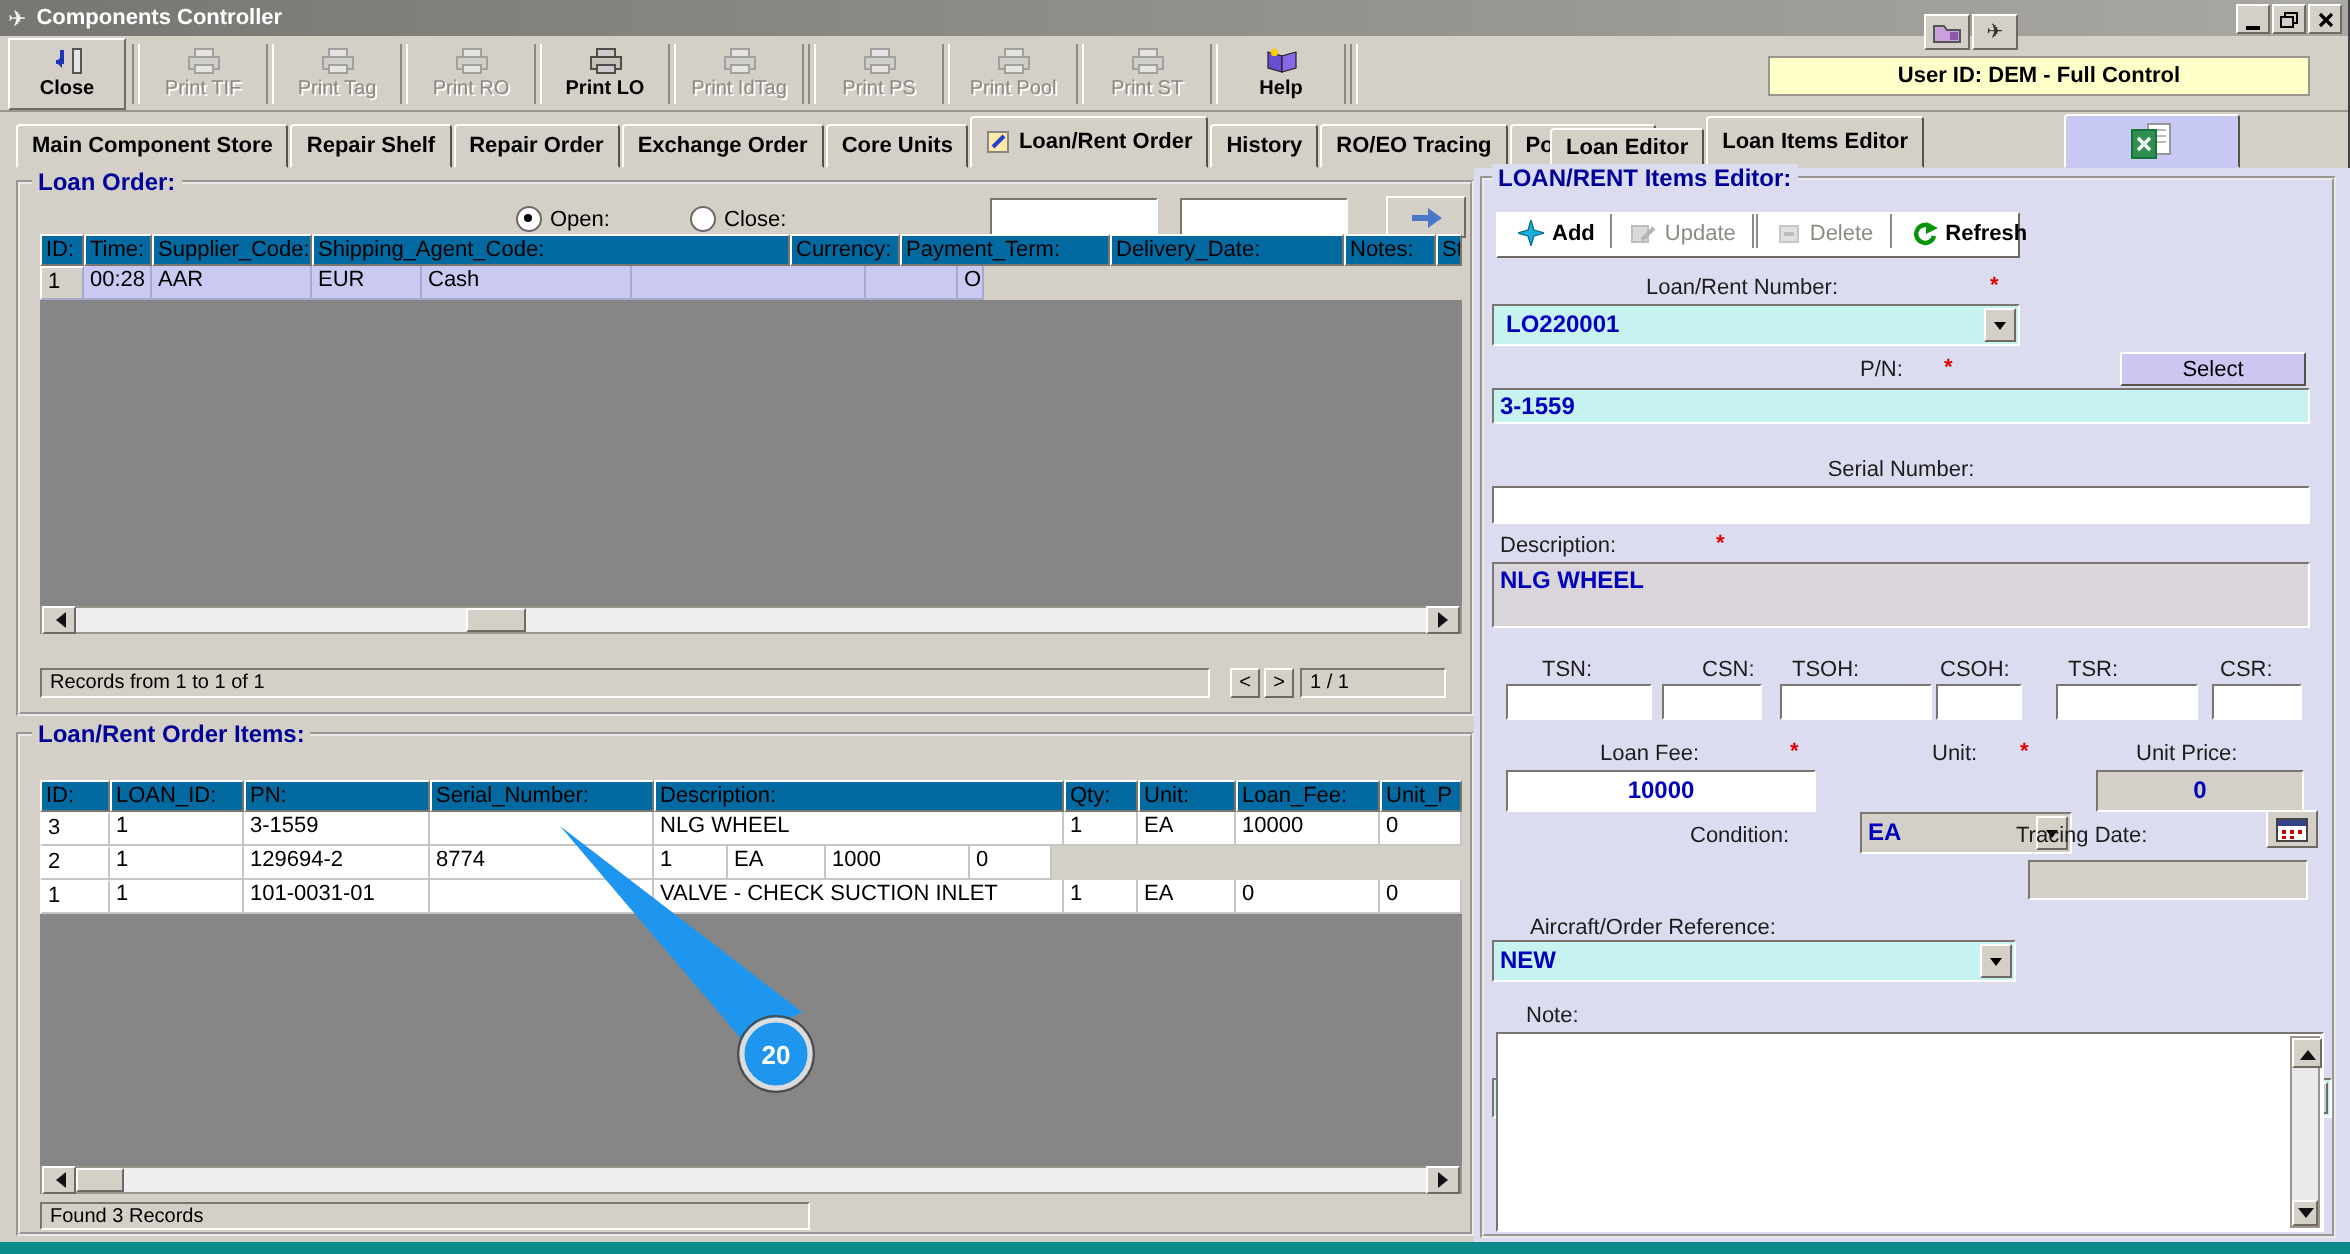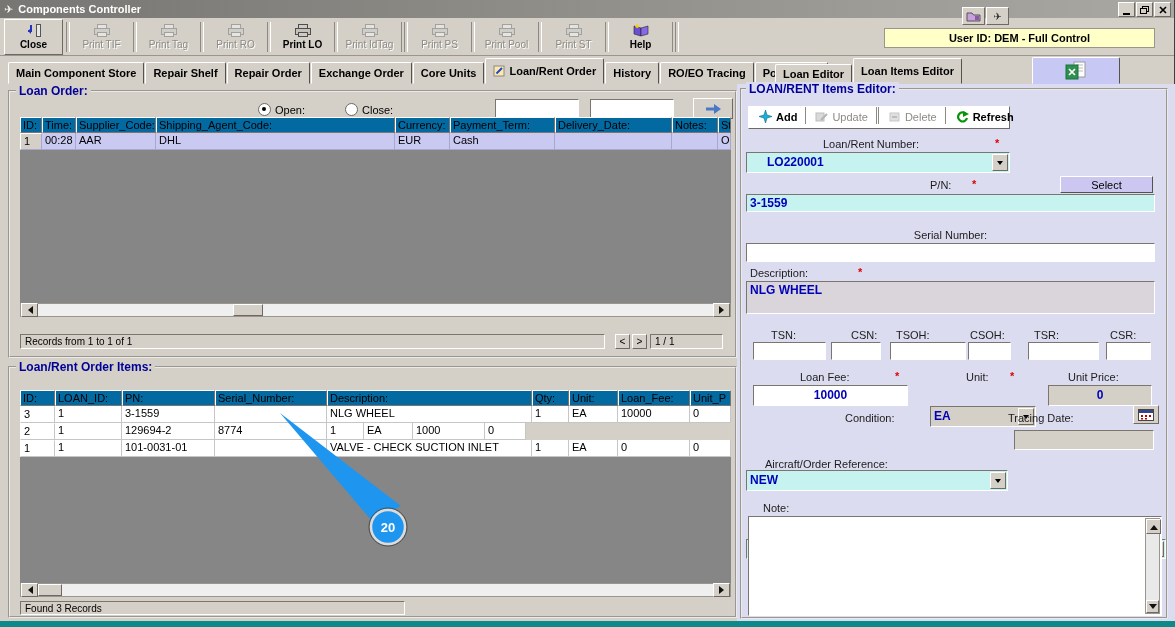--- a/index.html
+++ b/index.html
@@ -307,21 +307,20 @@
     <div class="th" style="width:55px">Currency:</div>
     <div class="th" style="width:105px">Payment_Term:</div>
     <div class="th" style="width:117px">Delivery_Date:</div>
     <div class="th" style="width:46px">Notes:</div>
     <div class="th" style="width:13px">St</div>
   </div>
   <div class="abs selrow" style="left:20px;top:133px;width:711px;display:flex">
     <div class="td rowhdr" style="width:22px">1</div>
     <div class="td" style="width:34px">00:28</div>
     <div class="td" style="width:80px">AAR</div>
-    <div class="td" style="width:239px">DHL</div>
     <div class="td" style="width:55px">EUR</div>
     <div class="td" style="width:105px">Cash</div>
     <div class="td" style="width:117px"></div>
     <div class="td" style="width:46px"></div>
     <div class="td" style="width:13px">O</div>
   </div>
   <div class="abs grayfill" style="left:20px;top:150px;width:711px;height:153px"></div>
 
   <div class="abs hscroll" style="left:20px;top:303px;width:711px;height:14px">
     <div class="sb-btn raised">
@@ -443,21 +442,21 @@
           <path d="M11 3 A4.5 4.5 0 1 0 12 7" fill="none" stroke="#089408" stroke-width="2.2"></path>
           <polygon points="8,0 14,3 8,6" fill="#089408"></polygon>
         </svg>
       <span class="lbl">Refresh</span>
     </div>
   </div>
 
   <div class="abs edlabel" style="left:746px;top:138px;width:250px;text-align:center"><span>Loan/Rent Number:</span></div>
   <div class="abs req" style="left:995px;top:137px">*</div>
   <div class="abs combo cyan" style="left:746px;top:152px;width:264px;height:21px">
-    <span class="field-val" style="padding:2px 20px;display:block">LO220001</span>
+    <span class="field-val" style="padding:2px 6px;display:block">LO220001</span>
     <span class="drop"></span>
   </div>
 
   <div class="abs edlabel" style="left:930px;top:179px"><span>P/N:</span></div>
   <div class="abs req" style="left:972px;top:178px">*</div>
   <div class="abs" style="left:1060px;top:176px;width:93px;height:17px;background:#cbc7f0;border:1px solid;border-color:#fff #55524c #55524c #fff;display:flex;align-items:center;justify-content:center">
       <span>Select</span>
     </div>
   <div class="abs sunken cyan" style="left:746px;top:194px;width:409px;height:18px;background:#c6f2f0">
     <span class="field-val" style="padding:1px 3px;display:block">3-1559</span>

